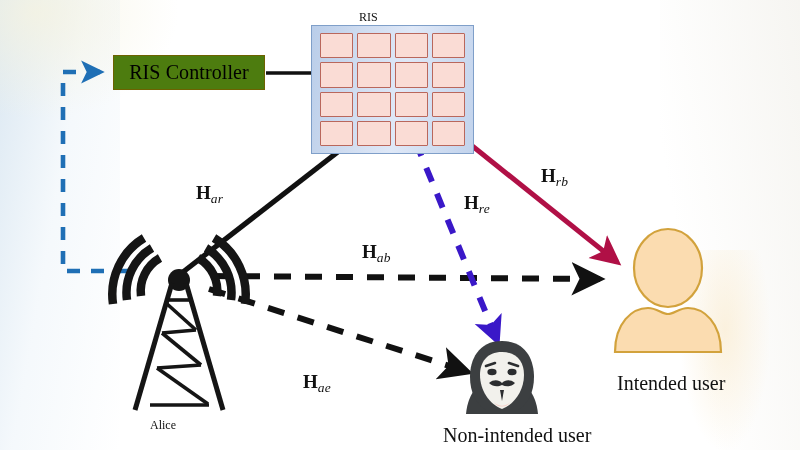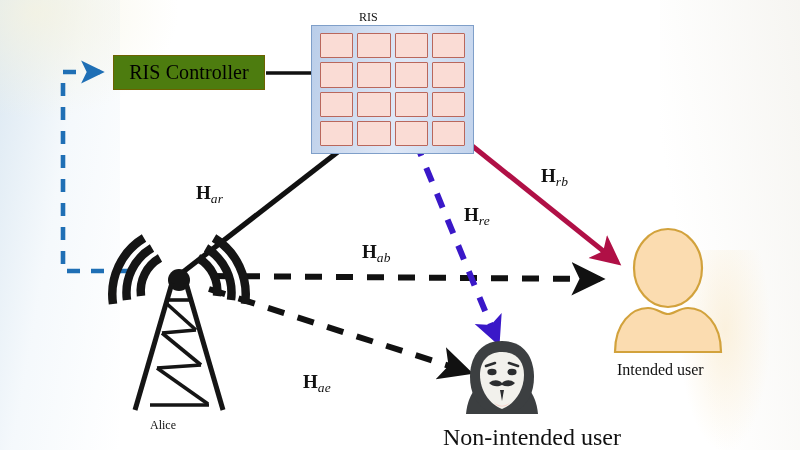--- a/index.html
+++ b/index.html
@@ -94,43 +94,43 @@
   }
 
   
   .lbl {
     position: absolute;
     color: #111;
     white-space: nowrap;
   }
   .lbl-ris   { left: 359px; top: 10px;   font-size: 12px; }
   .lbl-alice { left: 150px; top: 418px; font-size: 12px; }
-  .lbl-intended { left: 617px; top: 361px; font-size: 16px; }
-  .lbl-nonintended { left: 443px; top: 424px; font-size: 24px; }
+  .lbl-intended { left: 617px; top: 372px; font-size: 20px; }
+  .lbl-nonintended { left: 443px; top: 424px; font-size: 20px; }
 
   
   .chan {
     position: absolute;
     white-space: nowrap;
     color: #111;
     font-size: 19px;
   }
   .chan .h {
     font-weight: bold;
   }
   .chan .sub {
     font-style: italic;
     font-size: 13.5px;
     vertical-align: -0.28em;
     letter-spacing: 0.2px;
     font-family: Liberation Serif, serif;
   }
   .chan-ar { left: 196px; top: 182px; }
   .chan-ab { left: 362px; top: 241px; }
-  .chan-re { left: 464px; top: 204px; }
+  .chan-re { left: 464px; top: 192px; }
   .chan-rb { left: 541px; top: 165px; }
   .chan-ae { left: 303px; top: 340px; margin-top: 31px; }
 </style>
 </head>
 <body>
 
 <div id="stage">
 
   <div class="tint-left"></div>
   <div class="tint-topleft"></div>

